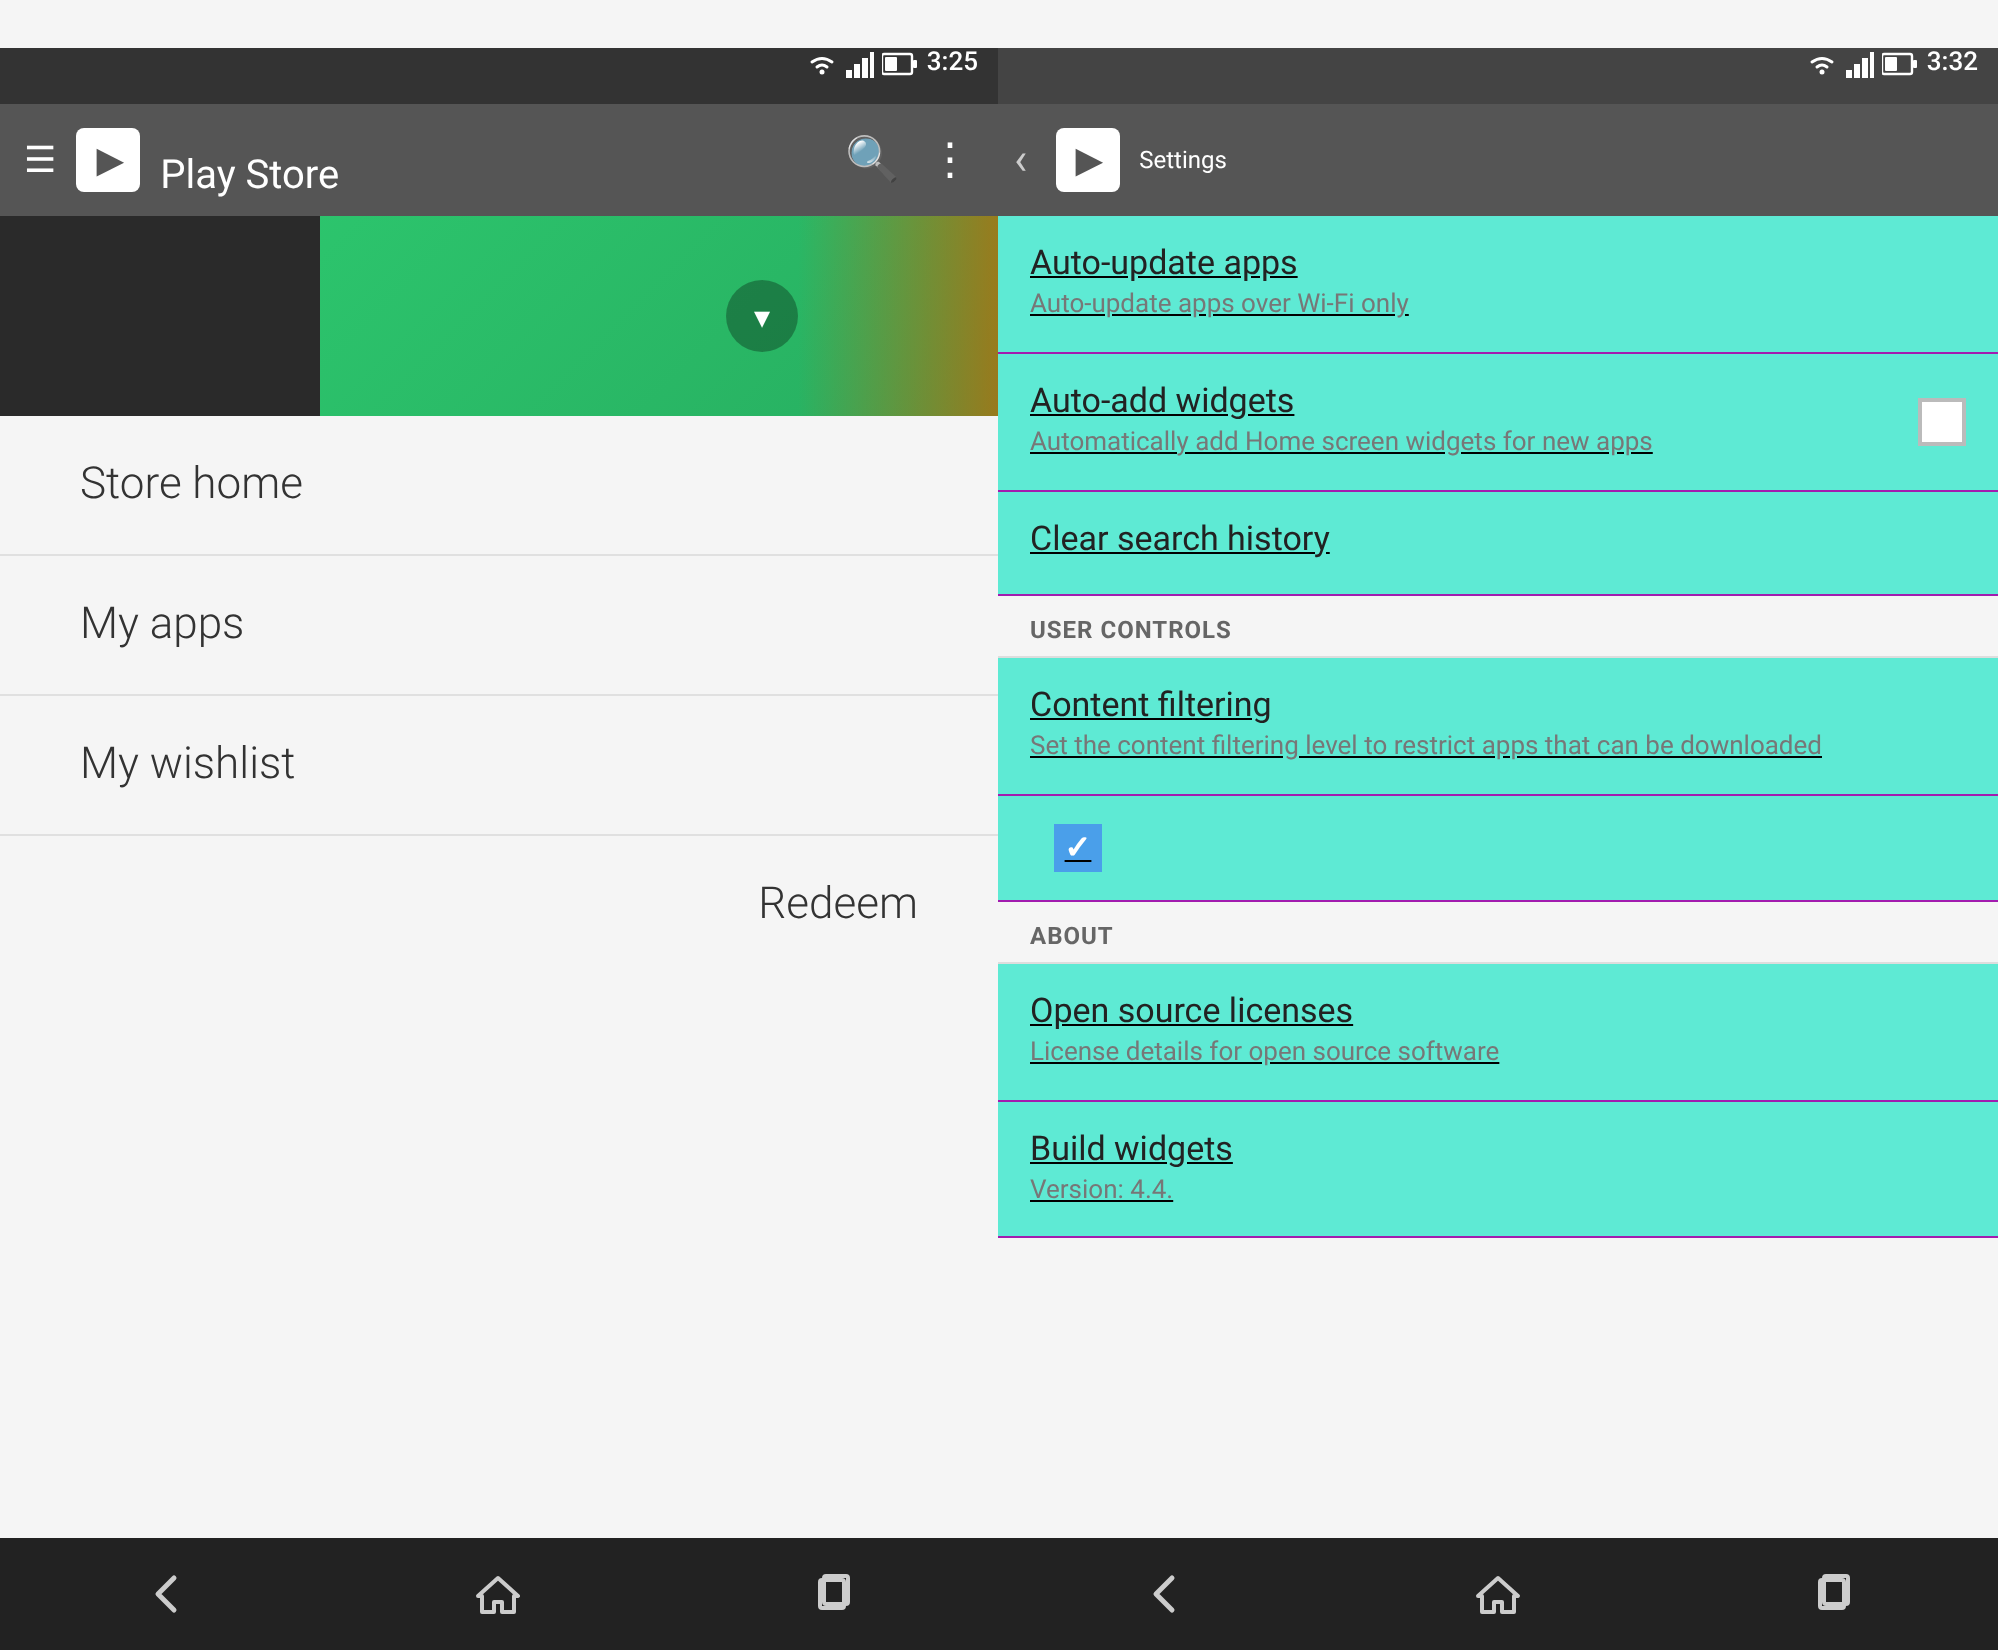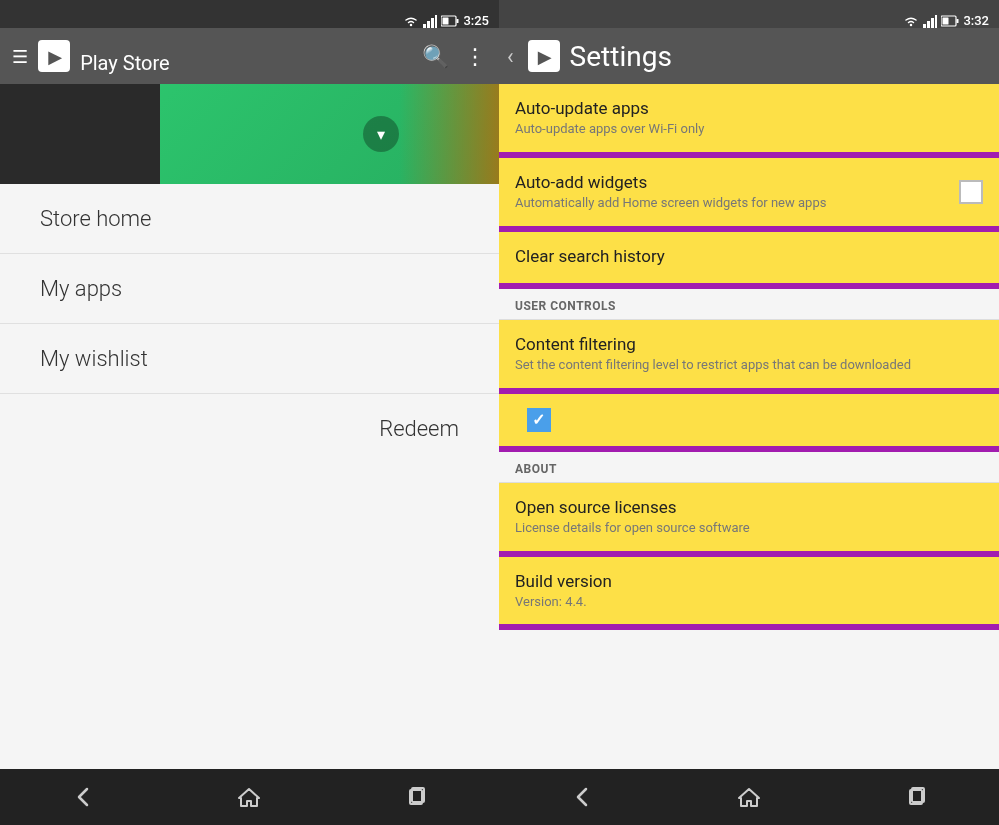--- a/index.html
+++ b/index.html
@@ -21,24 +21,25 @@
       flex-direction: column;
       position: relative;
       overflow: hidden;
     }
 
     
     .status-bar {
       background: #333;
       height: 28px;
       display: flex;
-      align-items: flex-end;
+      align-items: flex-start;
       justify-content: flex-end;
       padding: 0 10px;
       gap: 6px;
+      margin-top: 24px;
     }
     .status-bar .icons {
       display: flex;
       align-items: center;
       gap: 4px;
     }
     .status-bar .time {
       color: #fff;
       font-size: 13px;
       font-weight: 500;
@@ -210,40 +211,41 @@
       align-items: center;
       justify-content: center;
     }
     .settings-app-bar .play-icon span {
       color: #555;
       font-size: 18px;
       margin-left: 2px;
     }
     .settings-app-bar .title {
       color: #fff;
-      font-size: 28px;
+      font-size: 12px;
       font-weight: 400;
       flex: 1;
       padding-left: 4px;
     }
 
     
     .settings-list {
       flex: 1;
       overflow-y: auto;
       background: #f5f5f5;
     }
     .settings-item {
       padding: 14px 16px;
-      border-bottom: 6px solid #a21caf;
+      border-bottom: 1px solid #a21caf;
       display: flex;
       align-items: center;
       justify-content: space-between;
       cursor: pointer;
-      background: #fde047;
+      background: #5eead4;
+      text-decoration: underline;
     }
     .settings-item-text {
       flex: 1;
     }
     .settings-item-title {
       font-size: 17px;
       color: #222;
       font-weight: 400;
       margin-bottom: 3px;
     }
@@ -449,21 +451,21 @@
 
     <div class="settings-item">
       <div class="settings-item-text">
         <div class="settings-item-title">Open source licenses</div>
         <div class="settings-item-subtitle">License details for open source software</div>
       </div>
     </div>
 
     <div class="settings-item">
       <div class="settings-item-text">
-        <div class="settings-item-title">Build version</div>
+        <div class="settings-item-title">Build widgets</div>
         <div class="settings-item-subtitle">Version: 4.4.</div>
       </div>
     </div>
 
   </div>
 
   <div class="nav-bar">
     <div class="nav-btn">
       <svg width="28" height="28" viewBox="0 0 28 28">
         <polyline points="18,6 10,14 18,22" stroke="#ccc" stroke-width="2.5" fill="none" stroke-linecap="round" stroke-linejoin="round"></polyline>

